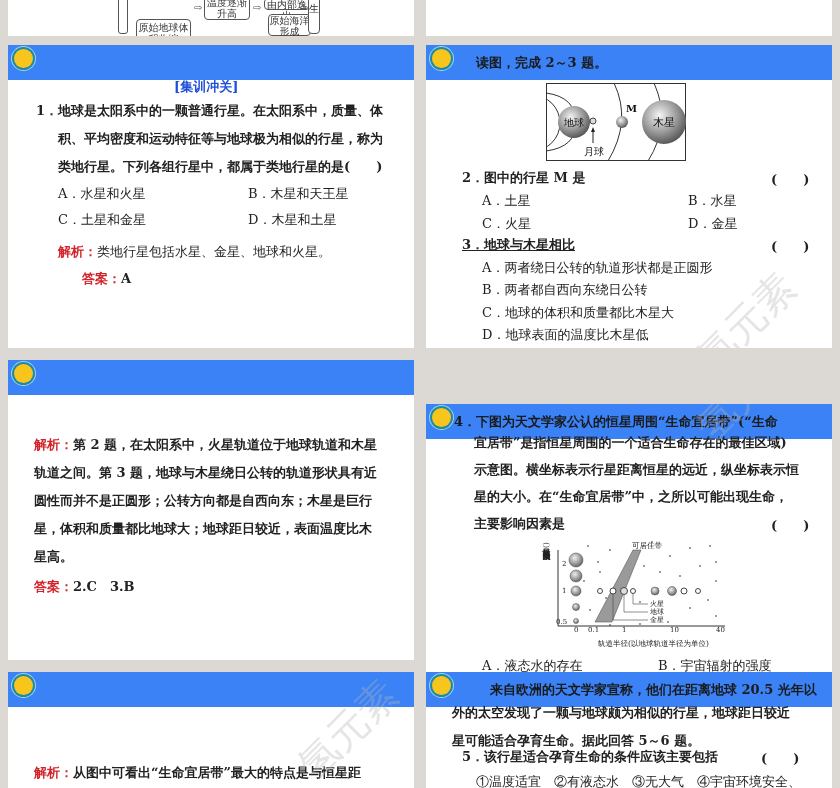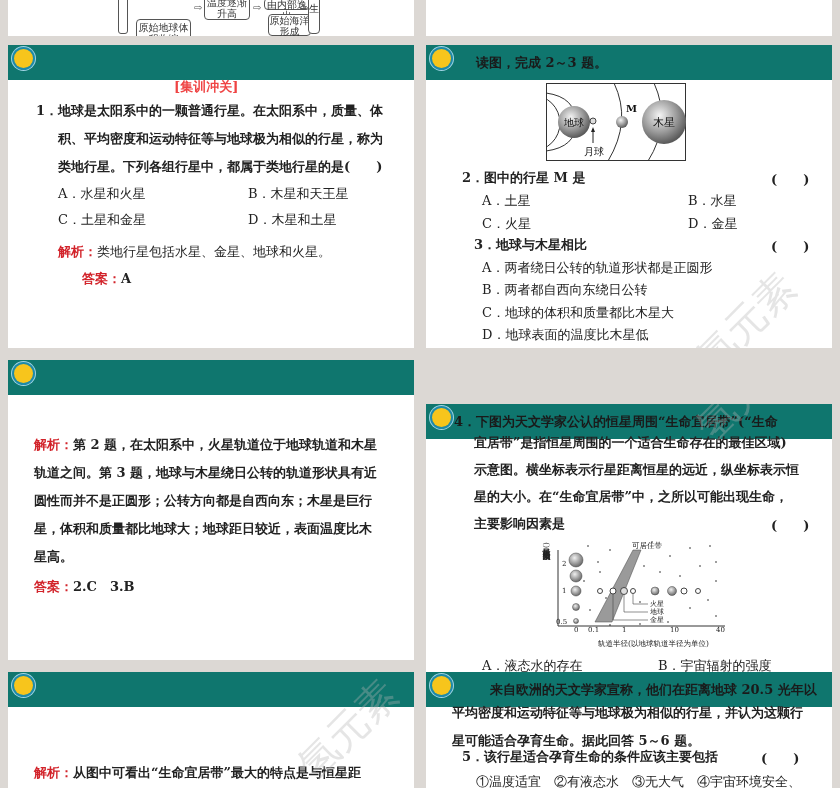--- a/index.html
+++ b/index.html
@@ -10,21 +10,21 @@
     color: #222;
     position: relative;
   }
   .panel {
     position: absolute;
     background: #fff;
     overflow: hidden;
   }
   .panel-header {
     height: 35px;
-    background: #0f766e;
+    background: #3b82f6;
     position: relative;
     display: flex;
     align-items: center;
   }
   .sun {
     position: absolute;
     left: 6px; top: 4px;
     width: 19px; height: 19px;
     border-radius: 50%;
     background: #f7c51c;
@@ -33,21 +33,21 @@
   .hdr-text {
     font-size: 13px;
     font-weight: bold;
     color: #1a1a1a;
     white-space: nowrap;
   }
   .body { padding: 0; position: relative; }
   .line { font-size: 13px; line-height: 26px; white-space: nowrap; }
   .bold { font-weight: bold; }
   .red { color: #d2232a; font-weight: bold; }
-  .magenta { color: #ef4444; font-weight: bold; }
+  .magenta { color: #1d4ed8; font-weight: bold; }
   .opt { font-size: 13px; line-height: 23px; white-space: nowrap; position: absolute; }
   .paren { position: absolute; font-size: 13px; font-weight: bold; }
   .watermark {
     position: absolute; color: rgba(180,180,180,0.35); font-size: 40px;
     transform: rotate(-45deg); pointer-events: none; font-family: "DejaVu Sans", sans-serif;
   }
   
   .fbox {
     position: absolute; border: 1px solid #555; border-radius: 4px; background: #fff;
     font-size: 10px; text-align: center; line-height: 11px; color: #333;
@@ -133,21 +133,21 @@
     <text x="80" y="29" font-size="10" font-weight="bold" fill="#111">M</text>
     <circle cx="118" cy="39" r="22" fill="url(#pg)"></circle>
     <text x="118" y="43" font-size="11" text-anchor="middle" fill="#111">木星</text>
   </svg>
   <div class="line bold" style="position:absolute; left:36px; top:120px;">2．图中的行星 M 是</div>
   <div class="paren" style="left:345px; top:126px;">(　　)</div>
   <div class="opt" style="left:56px; top:144px;">A．土星</div>
   <div class="opt" style="left:262px; top:144px;">B．水星</div>
   <div class="opt" style="left:56px; top:167px;">C．火星</div>
   <div class="opt" style="left:262px; top:167px;">D．金星</div>
-  <div class="line bold" style="position:absolute; left:48px; top:187px;">3．地球与木星相比</div>
+  <div class="line bold" style="position:absolute; left:36px; top:187px;text-decoration:underline;">3．地球与木星相比</div>
   <div class="paren" style="left:345px; top:193px;">(　　)</div>
   <div class="opt" style="left:56px; top:211px;">A．两者绕日公转的轨道形状都是正圆形</div>
   <div class="opt" style="left:56px; top:233px;">B．两者都自西向东绕日公转</div>
   <div class="opt" style="left:56px; top:256px;">C．地球的体积和质量都比木星大</div>
   <div class="opt" style="left:56px; top:278px;">D．地球表面的温度比木星低</div>
   <div class="watermark" style="left:260px; top:250px;">氢元素</div>
 </div>
 
 <div class="panel" style="left:8px; top:360px; width:406px; height:300px;">
   <div class="panel-header">
@@ -259,19 +259,19 @@
     <span class="red">解析：</span><span class="bold">从图中可看出“生命宜居带”最大的特点是与恒星距</span>
   </div>
   <div class="watermark" style="left:280px; top:30px;">氢元素</div>
 </div>
 
 <div class="panel" style="left:426px; top:672px; width:406px; height:116px;">
   <div class="panel-header">
     <div class="sun"></div>
     <span class="hdr-text" style="margin-left:64px;">来自欧洲的天文学家宣称，他们在距离地球 20.5 光年以</span>
   </div>
-  <div class="line bold" style="position:absolute; left:26px; top:28px;">平均密度和运动特征等与地球极为相似的行星，并认为这颗行</div>
+  <div class="line bold" style="position:absolute; left:26px; top:28px;">外的太空发现了一颗与地球颇为相似的行星，地球距日较近</div>
   <div class="line bold" style="position:absolute; left:26px; top:56px;">星可能适合孕育生命。据此回答 5～6 题。</div>
   <div class="line bold" style="position:absolute; left:36px; top:72px;">5．该行星适合孕育生命的条件应该主要包括</div>
   <div class="paren" style="left:335px; top:78px;">(　　)</div>
   <div class="line" style="position:absolute; left:50px; top:97px;">①温度适宜　②有液态水　③无大气　④宇宙环境安全、</div>
   <div class="watermark" style="left:-120px; top:20px;">氢元素</div>
 </div>
 
 </body></html>

